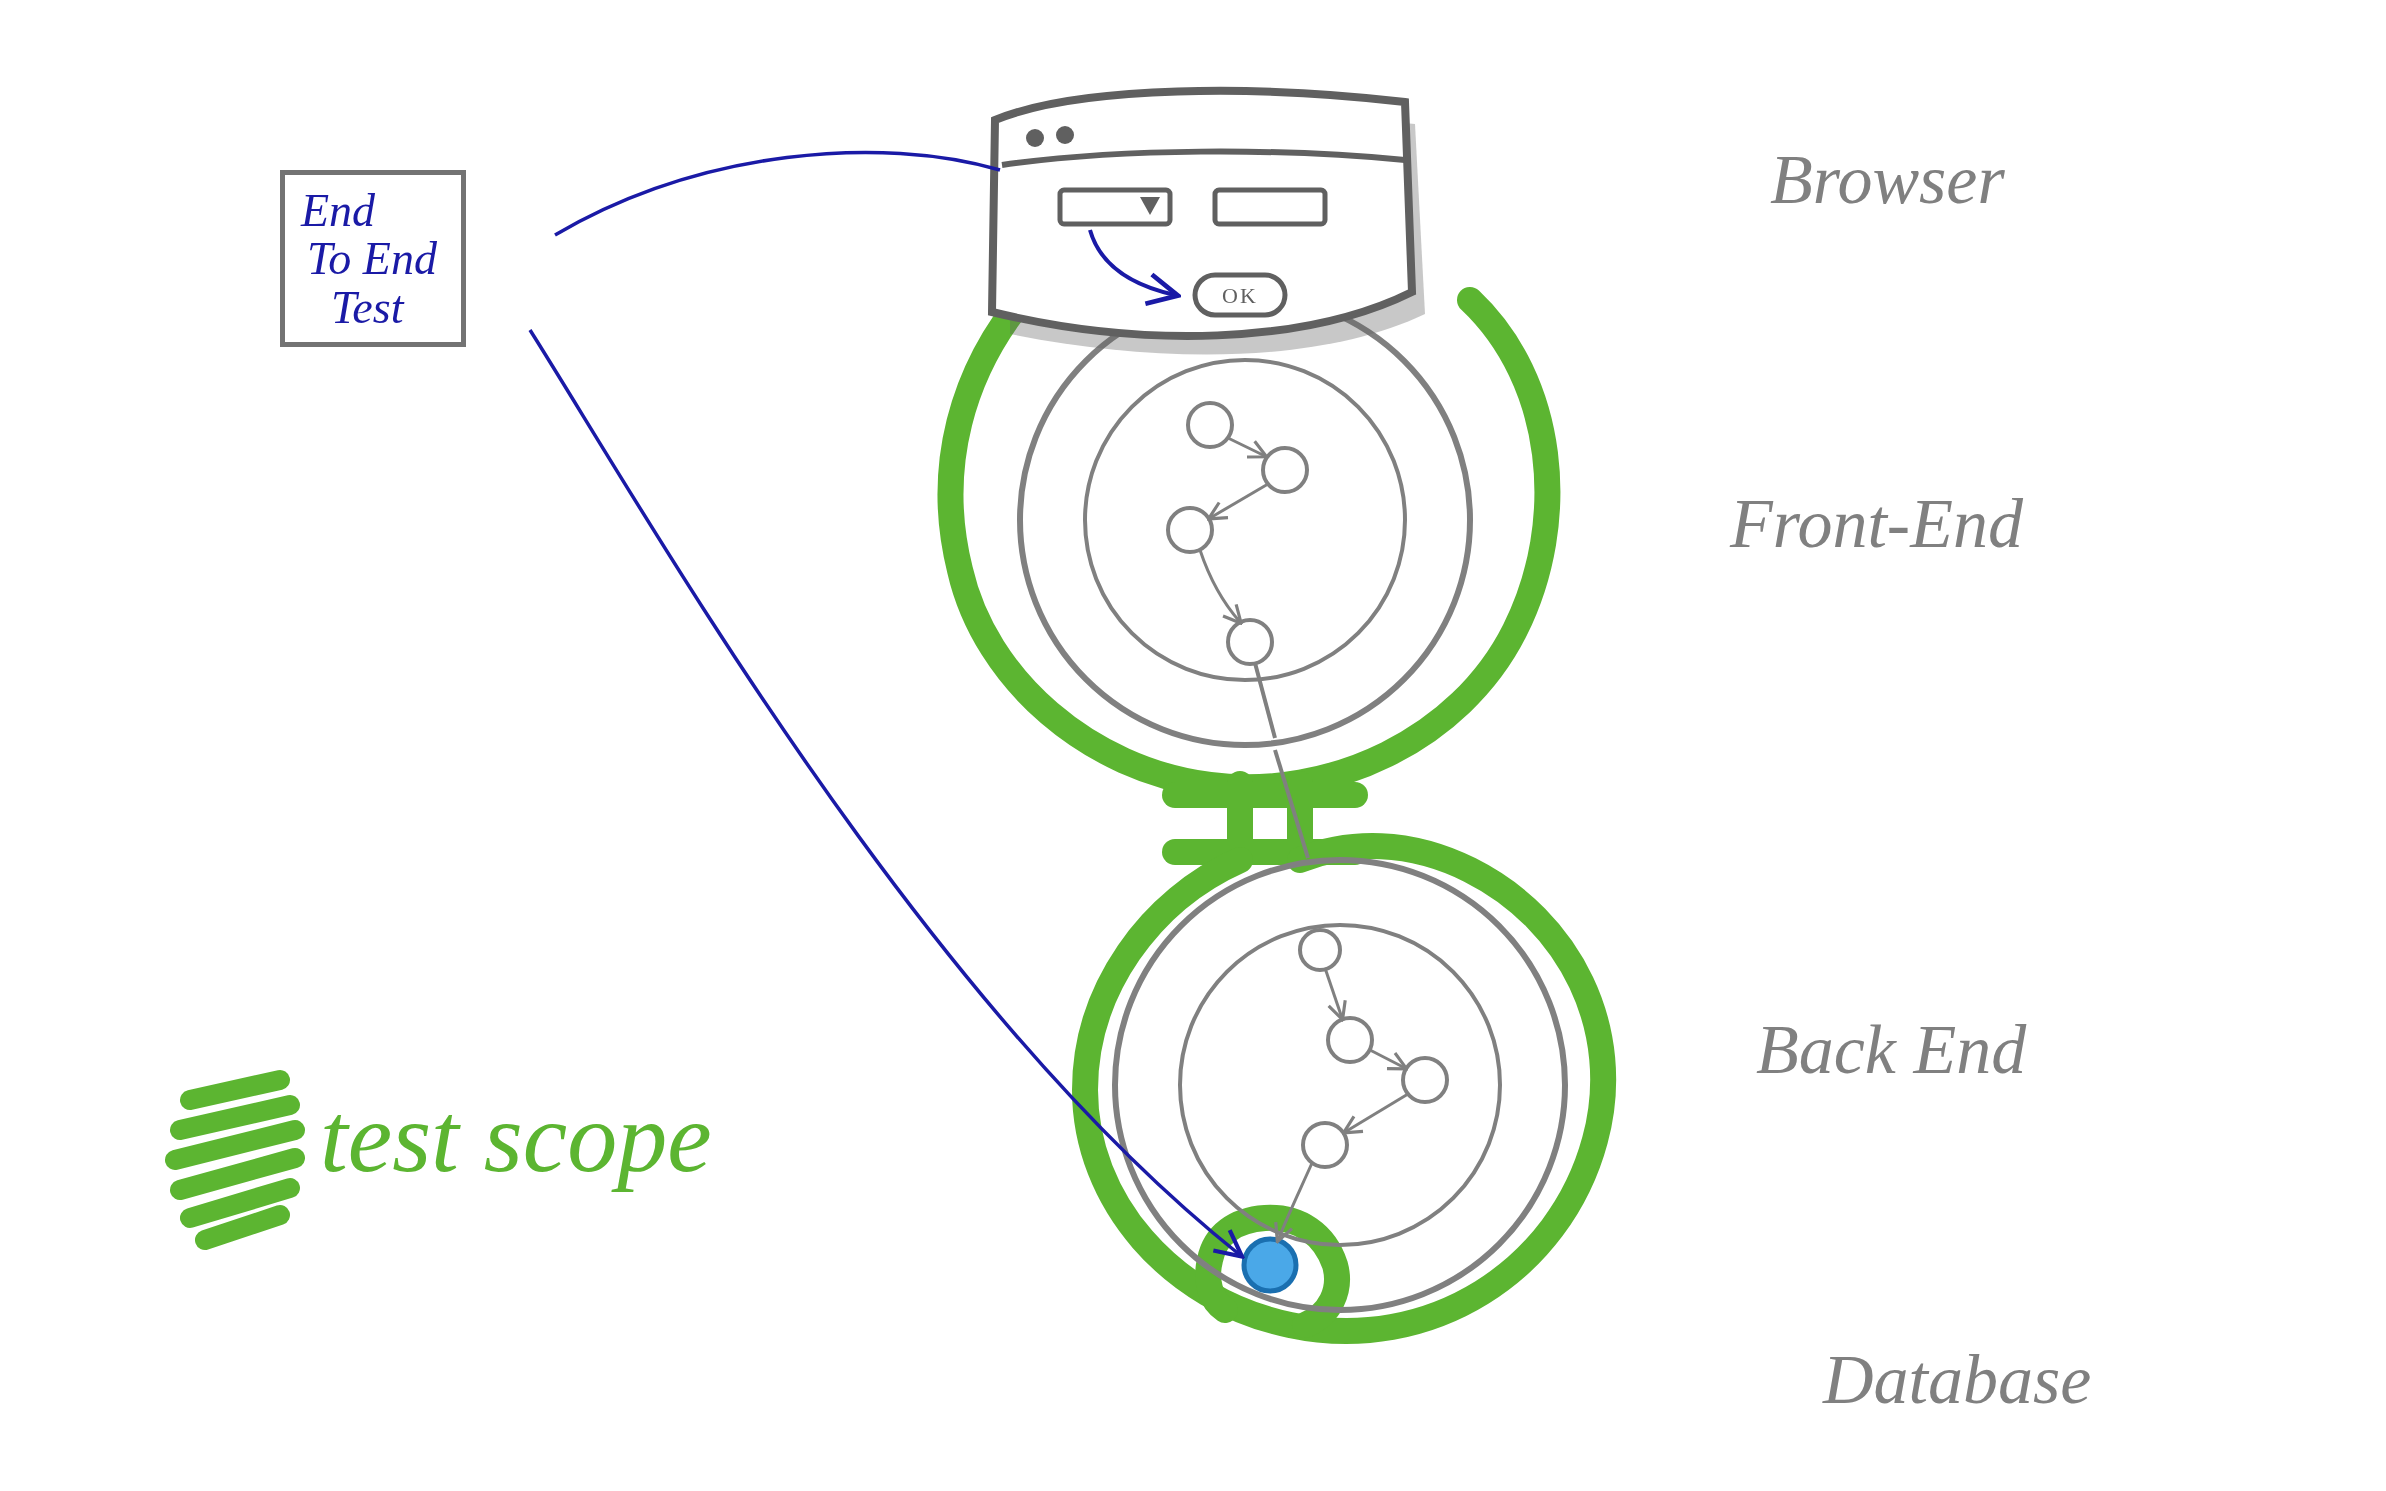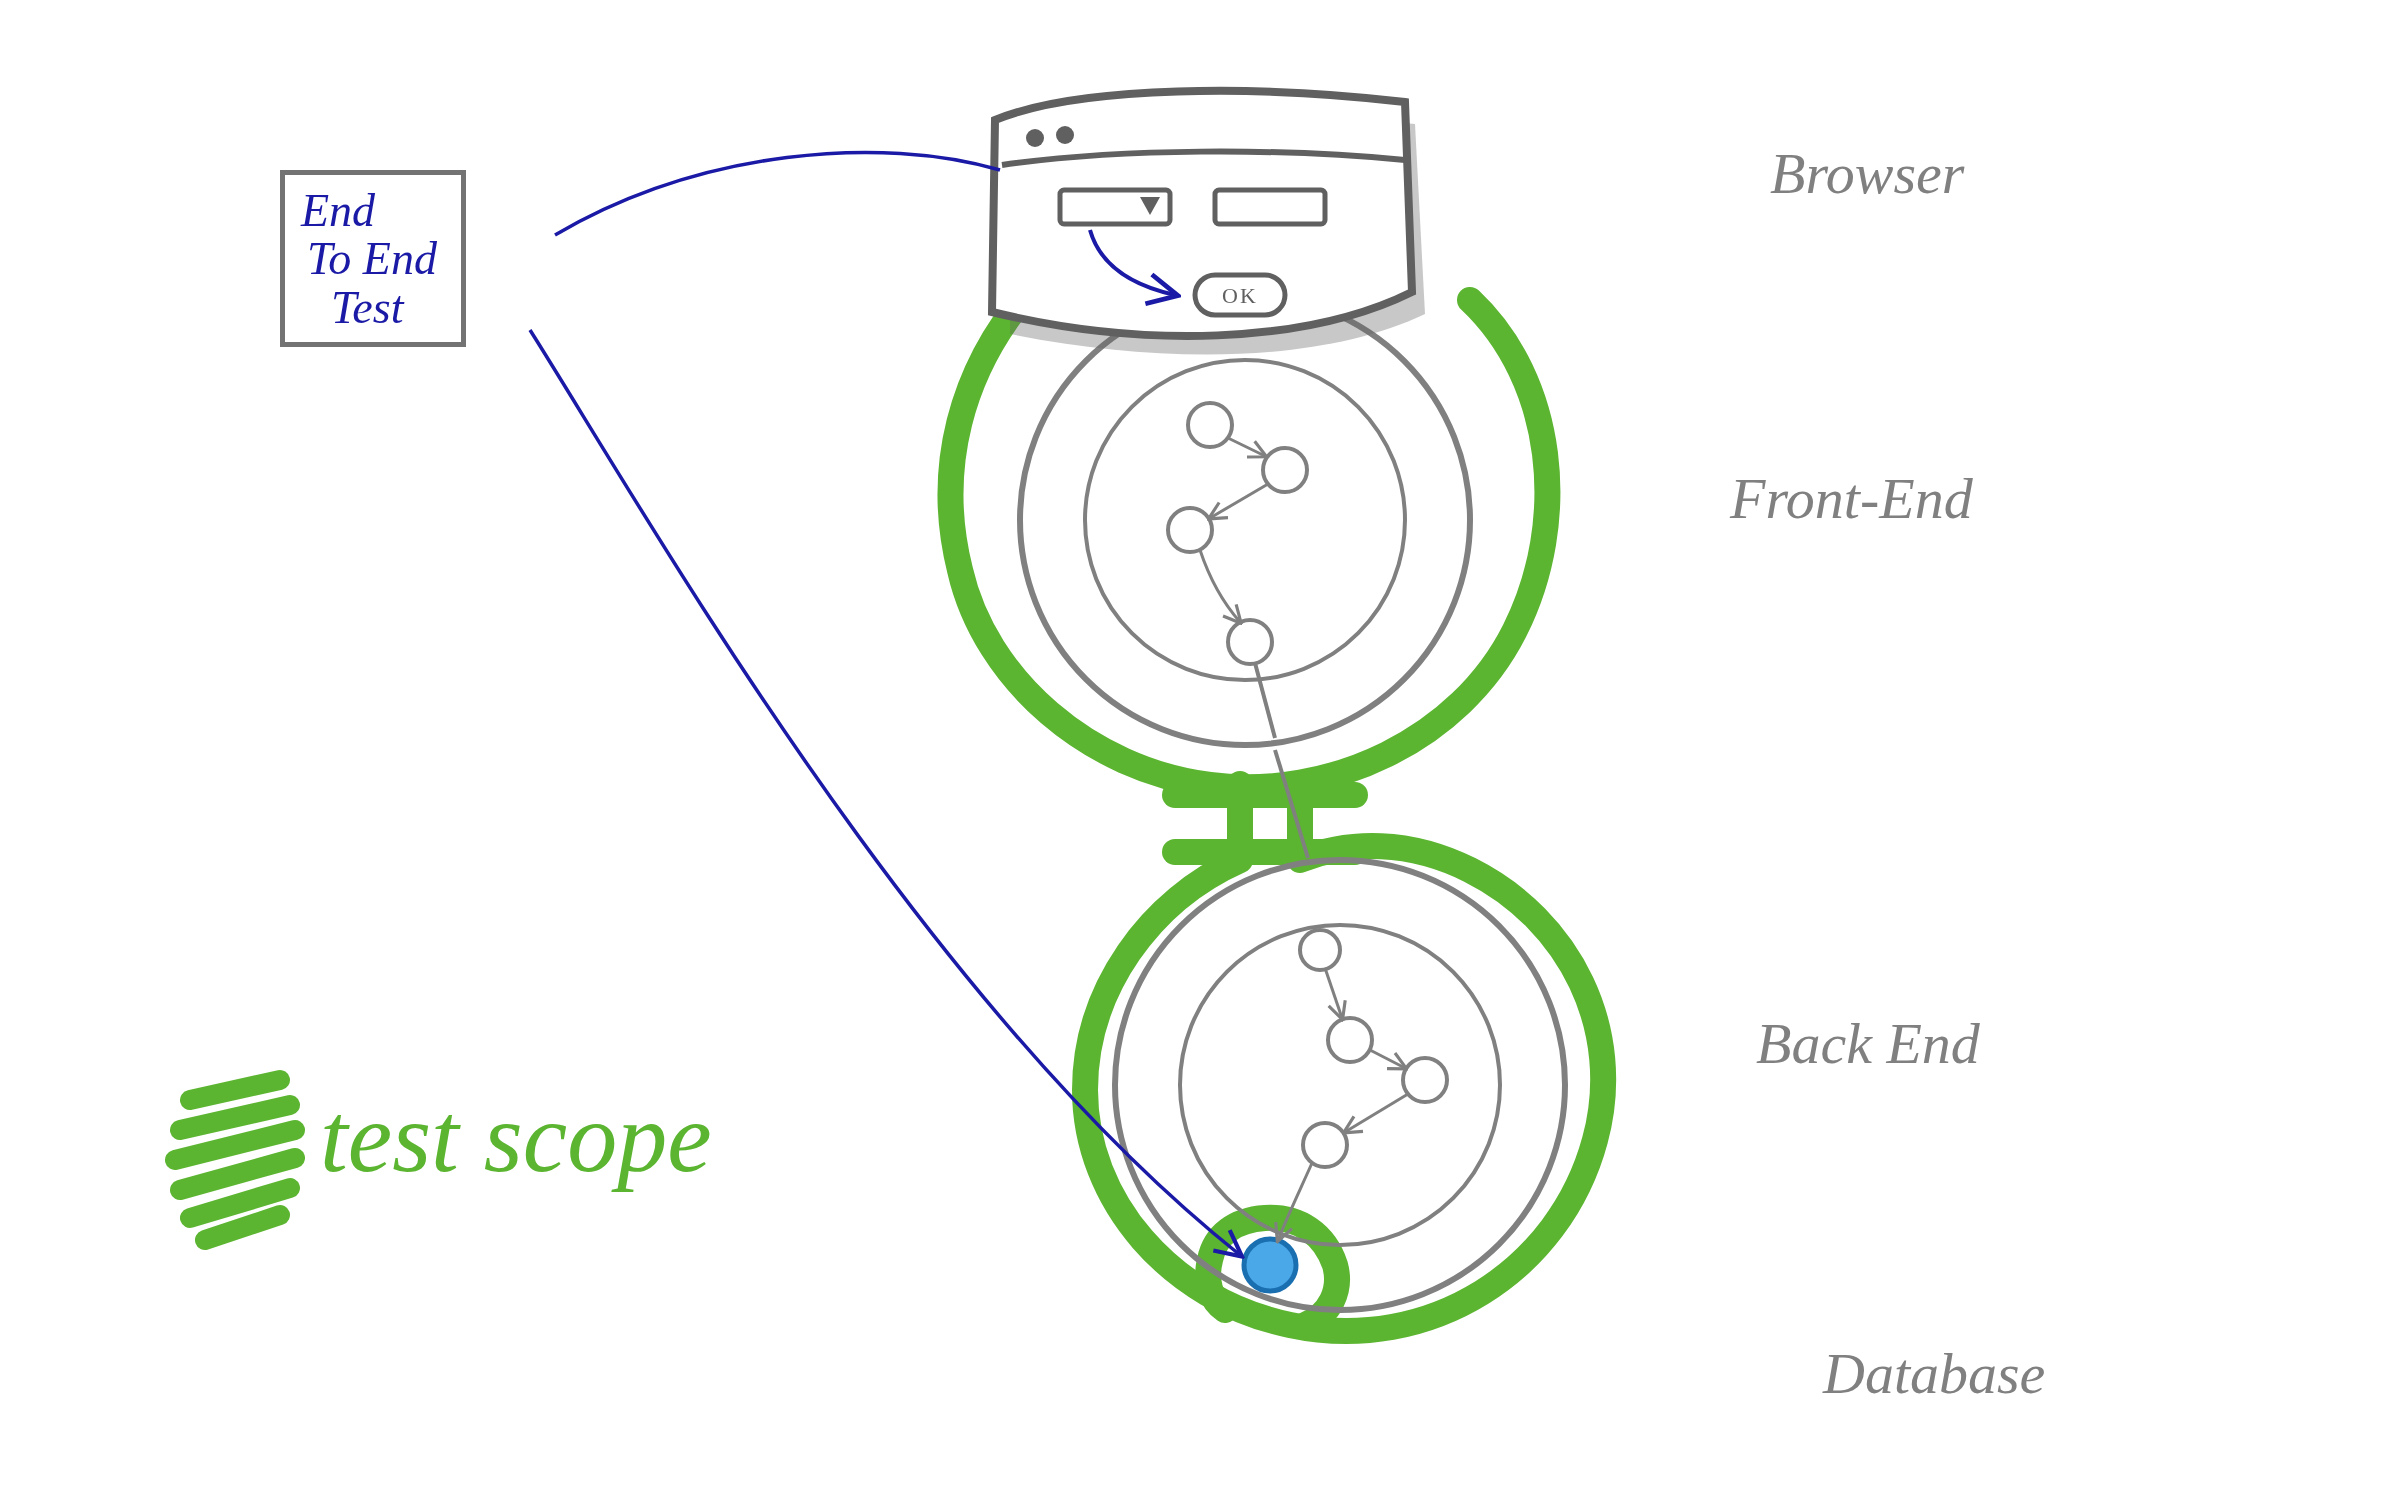--- a/index.html
+++ b/index.html
@@ -7,21 +7,21 @@
     padding: 0;
     width: 2386px;
     height: 1491px;
     background: #ffffff;
     font-family: "Comic Sans MS", "Segoe Script", "Brush Script MT", cursive;
     overflow: hidden;
   }
   svg { display: block; }
   .layer-label {
     position: absolute;
-    font-size: 58px;
+    font-size: 70px;
     color: #808080;
     font-style: italic;
     white-space: nowrap;
   }
   .e2e-box {
     position: absolute;
     border: 5px solid #737373;
     color: #1a1aa6;
     font-size: 46px;
     line-height: 1.05;
@@ -165,15 +165,15 @@
   <div>End</div>
   <div style="padding-left:6px">To End</div>
   <div style="padding-left:30px">Test</div>
 </div>
 
 <div class="legend" style="left:320px; top:1080px;">
   <span class="legend-label">test scope</span>
 </div>
 
 <div class="layer-label" style="left:1770px; top:140px;">Browser</div>
-<div class="layer-label" style="left:1730px; top:465px;">Front-End</div>
+<div class="layer-label" style="left:1730px; top:484px;">Front-End</div>
 <div class="layer-label" style="left:1720px; top:1010px;margin-left:36px;">Back End</div>
 <div class="layer-label" style="left:1823px; top:1340px;">Database</div>
 
 </body></html>

